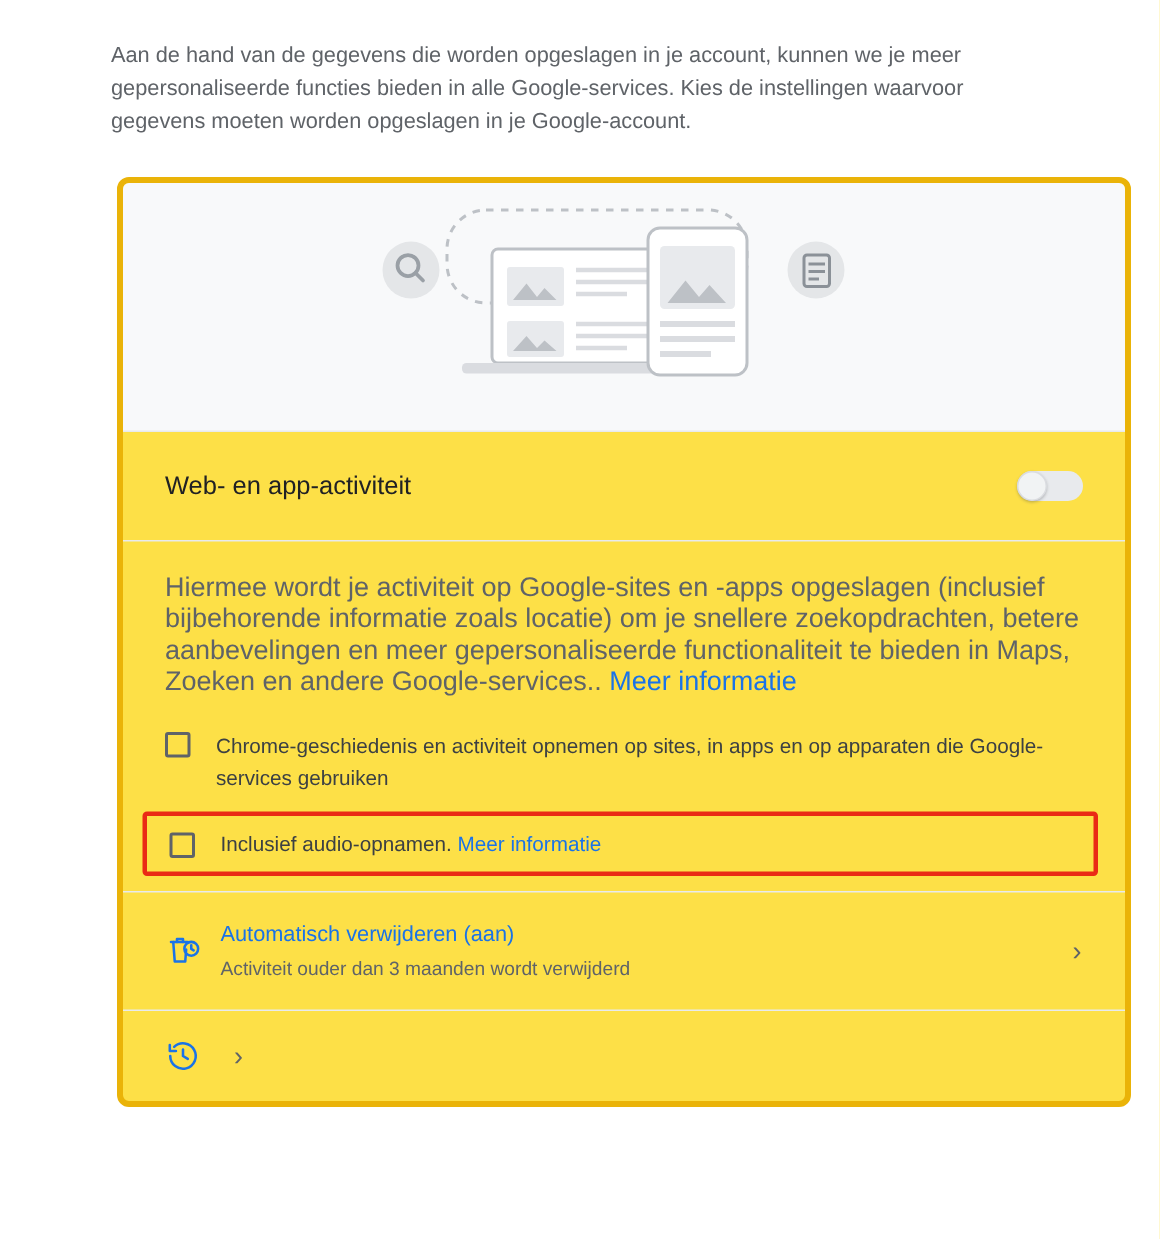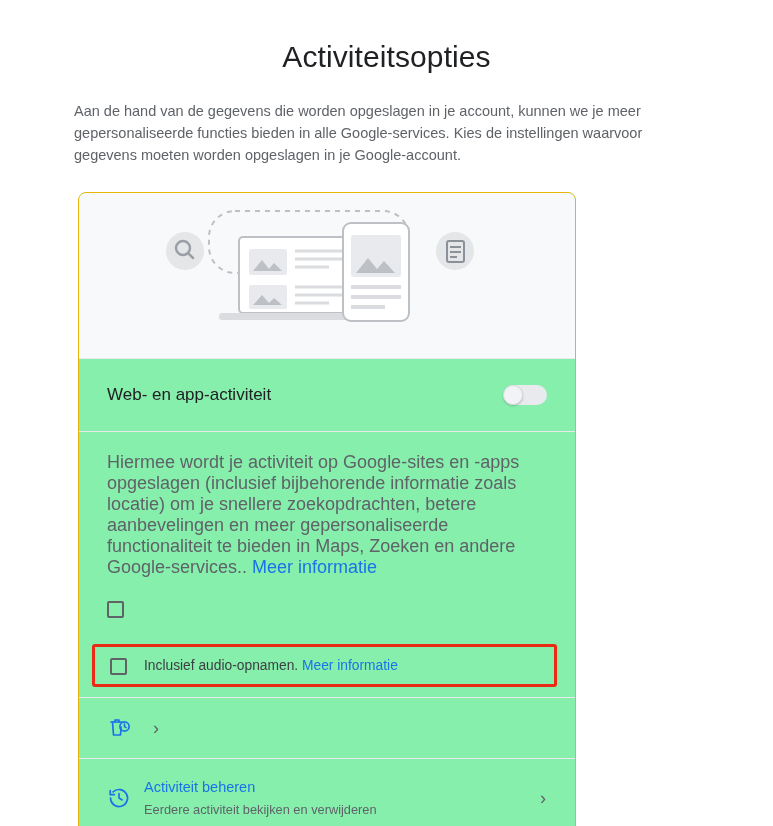--- a/index.html
+++ b/index.html
@@ -30,26 +30,26 @@
   }
   .intro {
     margin: 26px 70px 18px 74px;
     font-size: 14.5px;
     line-height: 22px;
     color: #5f6368;
     max-width: 640px;
   }
   .card {
     margin: 26px 74px 0 78px;
-    border: 1px solid #eab308;
+    border: 4px solid #eab308;
     border-radius: 8px;
-    width: 498px;
+    width: 676px;
     box-sizing: border-box;
     overflow: hidden;
-    background: #86efac;
+    background: #fde047;
   }
   .hero {
     height: 165px;
     background: #f8f9fa;
     border-bottom: 1px solid #e8eaed;
     position: relative;
   }
   .hero svg { display: block; margin: 0 auto; }
 
   .toggle-row {
@@ -104,21 +104,21 @@
     padding: 16px 28px 6px 28px;
   }
   .cbrow {
     display: flex;
     align-items: flex-start;
     padding: 6px 0 6px 0;
   }
   .cbrow.highlight {
     border: 3px solid #ea2a15;
     border-radius: 3px;
-    margin: 20px -10px 4px -15px;
+    margin: 6px -10px 4px -15px;
     padding: 8px 10px 8px 15px;
     align-items: center;
   }
   .cb {
     width: 17px;
     height: 17px;
     border: 2px solid #5f6368;
     border-radius: 2px;
     flex: none;
     margin-right: 17px;
@@ -164,21 +164,20 @@
     width: 24px;
     text-align: center;
     flex: none;
   }
 </style>
 </head>
 <body>
 
 <div class="page">
 
-  <div class="page-title">Activiteitsopties</div>
 
   <div class="intro">Aan de hand van de gegevens die worden opgeslagen in je account, kunnen we je meer gepersonaliseerde functies bieden in alle Google-services. Kies de instellingen waarvoor gegevens moeten worden opgeslagen in je Google-account.</div>
 
   <div class="card">
 
     <div class="hero">
       <svg width="340" height="165" viewBox="0 0 340 165" xmlns="http://www.w3.org/2000/svg" aria-hidden="true">
 
         <rect x="52" y="18" width="200" height="62" rx="26" fill="none" stroke="#bdc1c6" stroke-width="2" stroke-dasharray="5 5"></rect>
 
@@ -223,20 +222,21 @@
 
     <div class="desc">
       <span>Hiermee wordt je activiteit op Google-sites en -apps opgeslagen (inclusief bijbehorende informatie zoals locatie) om je snellere zoekopdrachten, betere aanbevelingen en meer gepersonaliseerde functionaliteit te bieden in Maps, Zoeken en andere Google-services..</span>
       <a class="link">Meer informatie</a>
     </div>
 
     <div class="checkbox-list">
 
       <div class="cbrow">
         <div class="cb"></div>
+        <div class="cbtext">Chrome-geschiedenis en activiteit opnemen op sites, in apps en op apparaten die Google-services gebruiken</div>
       </div>
 
       <div class="cbrow highlight">
         <div class="cb"></div>
         <div class="cbtext">
           <span>Inclusief audio-opnamen.</span>
           <a class="link">Meer informatie</a>
         </div>
       </div>
 
@@ -245,32 +245,32 @@
     <div class="action-row">
       <span class="action-icon">
         <svg width="24" height="24" viewBox="0 0 24 24" fill="none" stroke="#1a73e8" stroke-width="1.7" stroke-linecap="round" stroke-linejoin="round" aria-hidden="true">
           <path d="M4 6h11"></path>
           <path d="M8 6V4h4v2"></path>
           <path d="M5.5 6l1 13h7l.6-8"></path>
           <circle cx="17.5" cy="10.5" r="4.6"></circle>
           <path d="M17.5 8.2v2.4l1.6 1"></path>
         </svg>
       </span>
+      <div class="action-texts">
+        <div class="action-title">Automatisch verwijderen (aan)</div>
+        <div class="action-sub">Activiteit ouder dan 3 maanden wordt verwijderd</div>
+      </div>
       <div class="chevron">›</div>
     </div>
 
     <div class="action-row">
       <span class="action-icon">
         <svg width="24" height="24" viewBox="0 0 24 24" fill="none" stroke="#1a73e8" stroke-width="1.7" stroke-linecap="round" stroke-linejoin="round" aria-hidden="true">
           <path d="M3.5 12a8.5 8.5 0 1 0 2.6-6.1"></path>
           <path d="M3.2 4.6v4.1h4.1"></path>
           <path d="M12 7.6V12l3.2 1.9"></path>
         </svg>
       </span>
-      <div class="action-texts">
-        <div class="action-title">Activiteit beheren</div>
-        <div class="action-sub">Eerdere activiteit bekijken en verwijderen</div>
-      </div>
       <div class="chevron">›</div>
     </div>
 
   </div>
 </div>
 
 </body></html>

